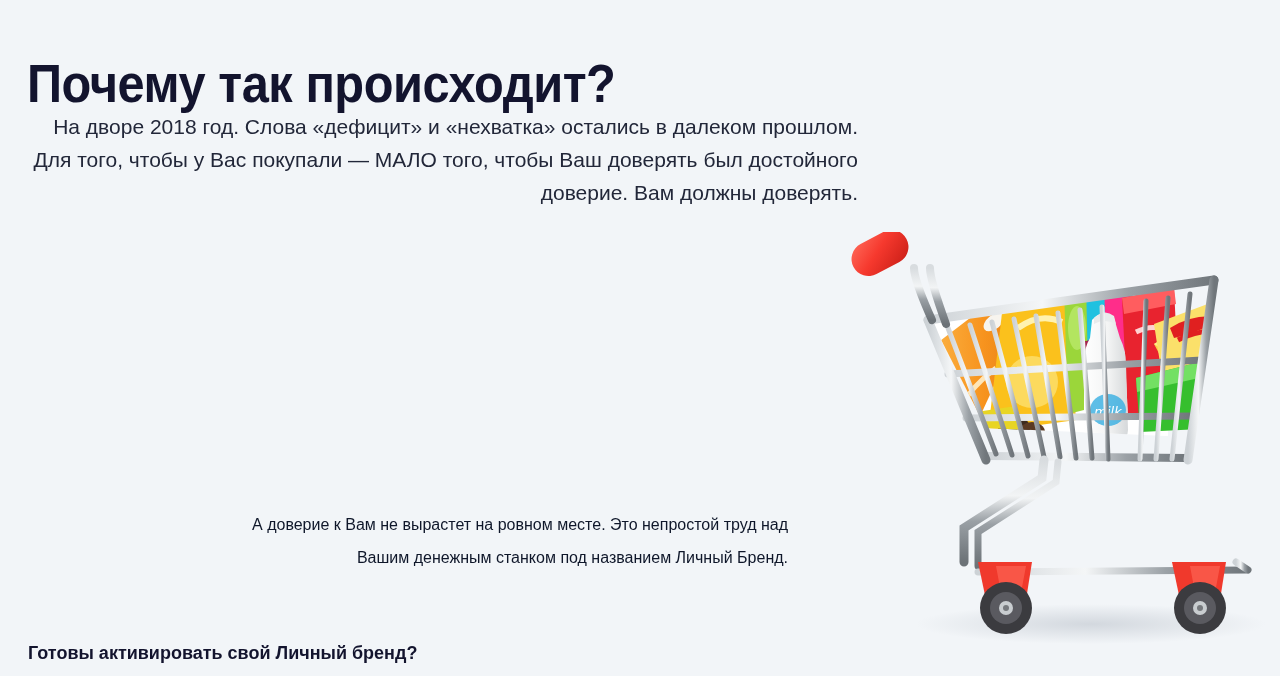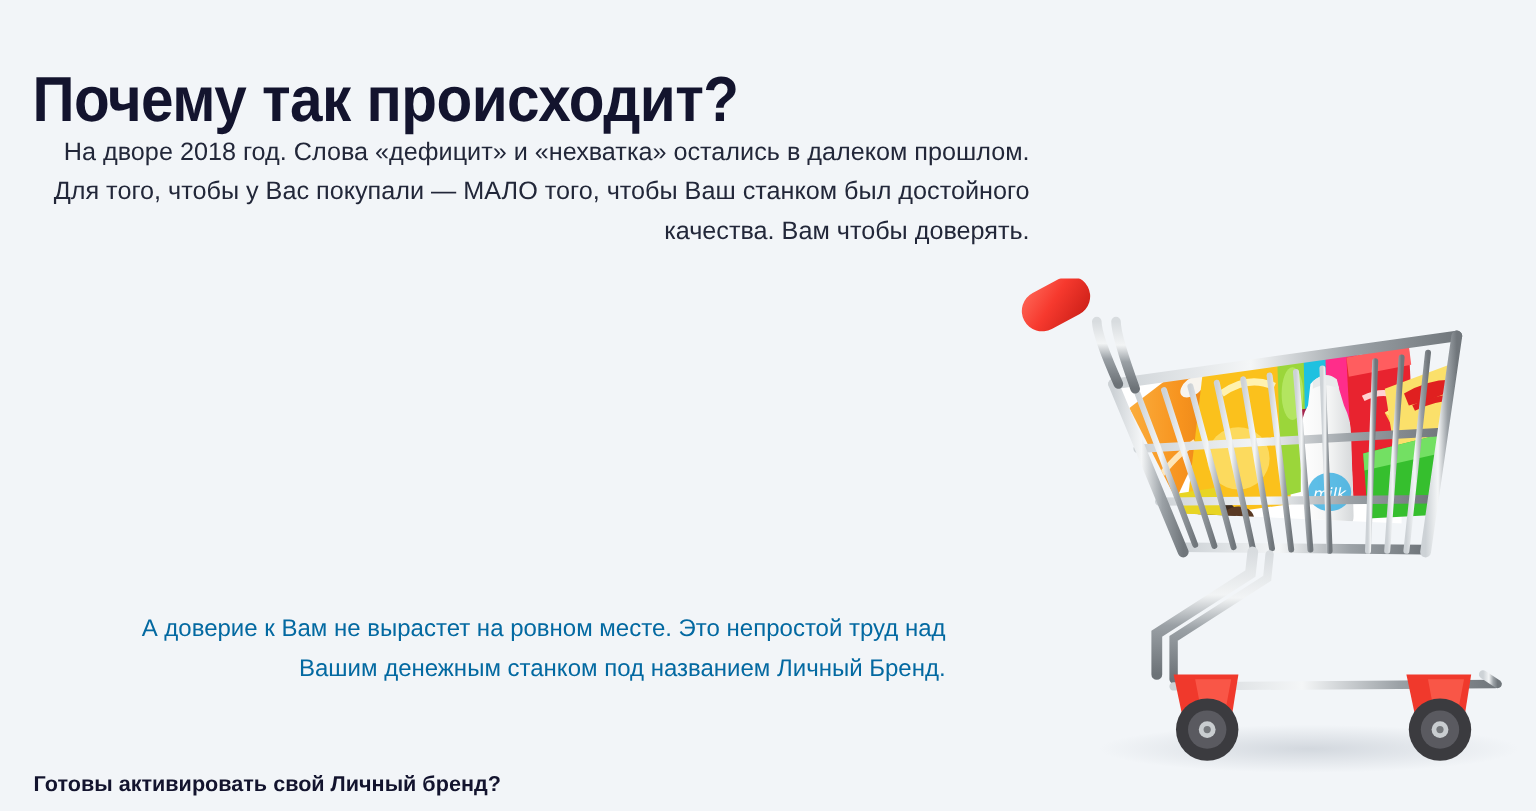--- a/index.html
+++ b/index.html
@@ -88,23 +88,23 @@
     color: #1b1d35;
   }
   .quote-text .ln { display: block; white-space: nowrap; }
 
   
   .closing {
     position: absolute;
     left: 28px;
     top: 508px;
     width: 760px;
-    font-size: 20px;
+    font-size: 16px;
     line-height: 33px;
-    color: #0369a1;
+    color: #0f172a;
   }
   .closing .ln { display: block; white-space: nowrap; }
 
   
   .cta-line {
     position: absolute;
     left: 28px;
     top: 640px;
     font-size: 18px;
     line-height: 26px;
@@ -125,22 +125,22 @@
 </style>
 </head>
 <body>
 
 <div class="page">
 
   <h1 class="page-title">Почему так происходит?</h1>
 
   <div class="intro">
     <span class="ln">На дворе 2018 год. Слова «дефицит» и «нехватка» остались в далеком прошлом.</span>
-    <span class="ln">Для того, чтобы у Вас покупали — МАЛО того, чтобы Ваш станком был достойного</span>
-    <span class="ln">качества. Вам чтобы доверять.</span>
+    <span class="ln">Для того, чтобы у Вас покупали — МАЛО того, чтобы Ваш доверять был достойного</span>
+    <span class="ln">доверие. Вам должны доверять.</span>
   </div>
 
 
   <div class="closing">
     <span class="ln">А доверие к Вам не вырастет на ровном месте. Это непростой труд над</span>
     <span class="ln">Вашим денежным станком под названием Личный Бренд.</span>
   </div>
 
   <div class="cta-line">Готовы активировать свой Личный бренд?</div>
 

